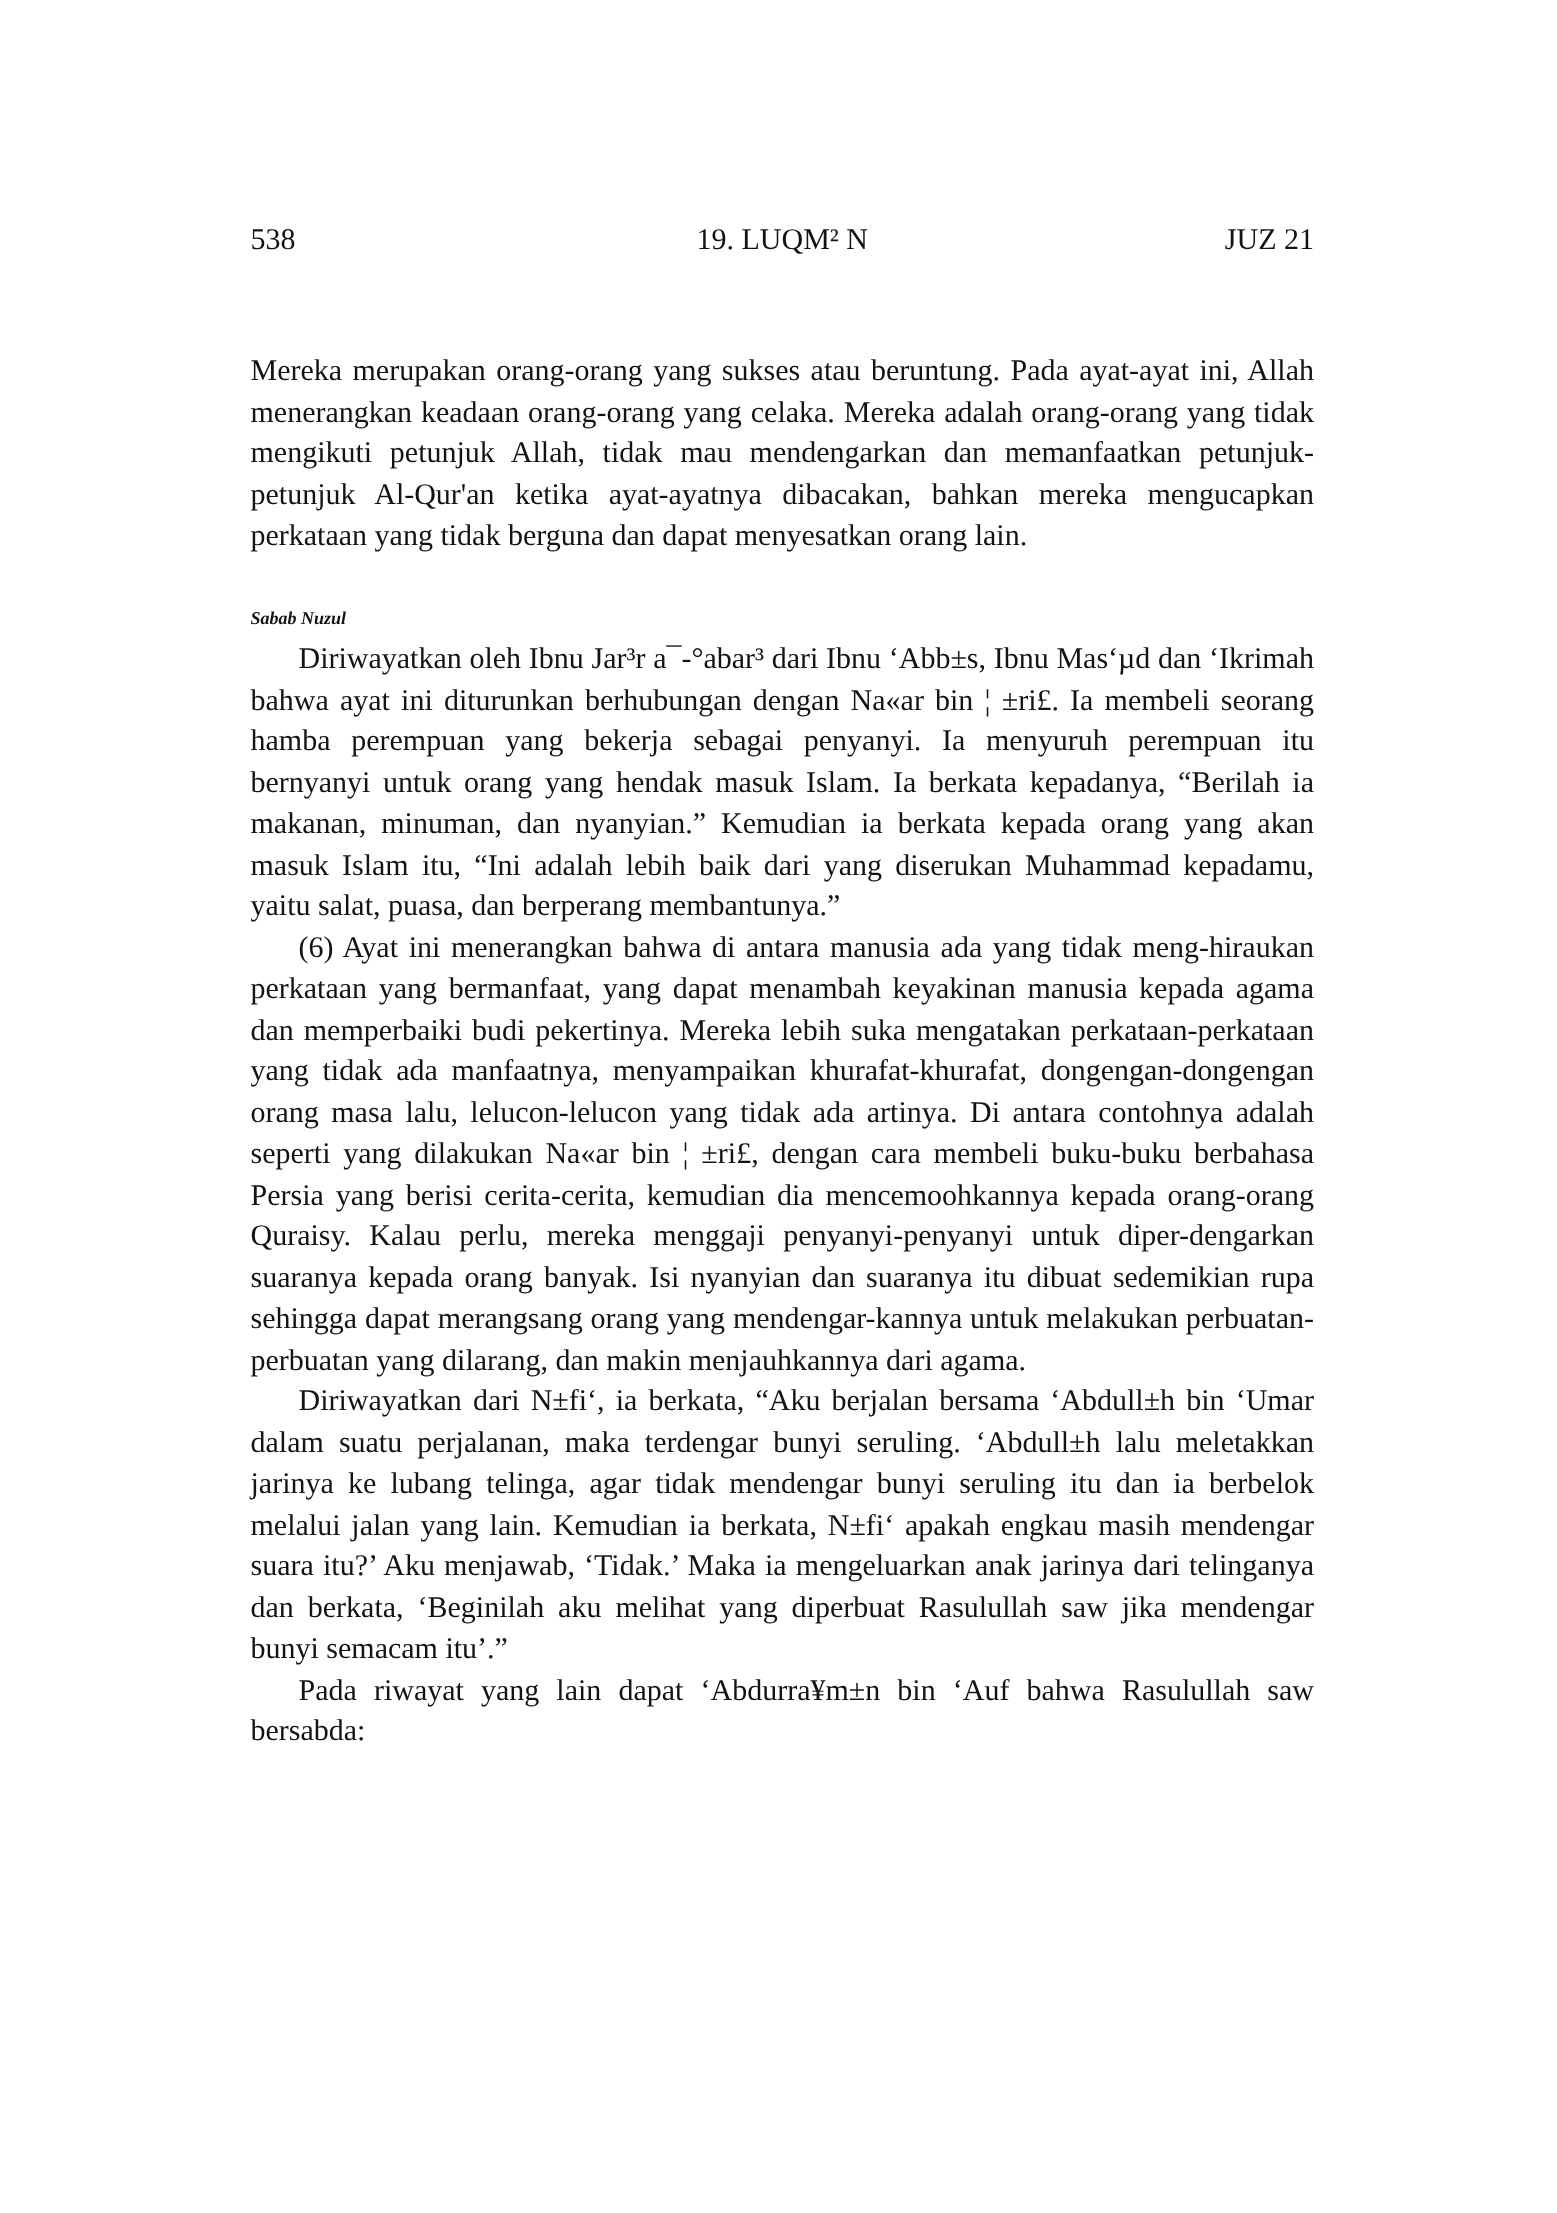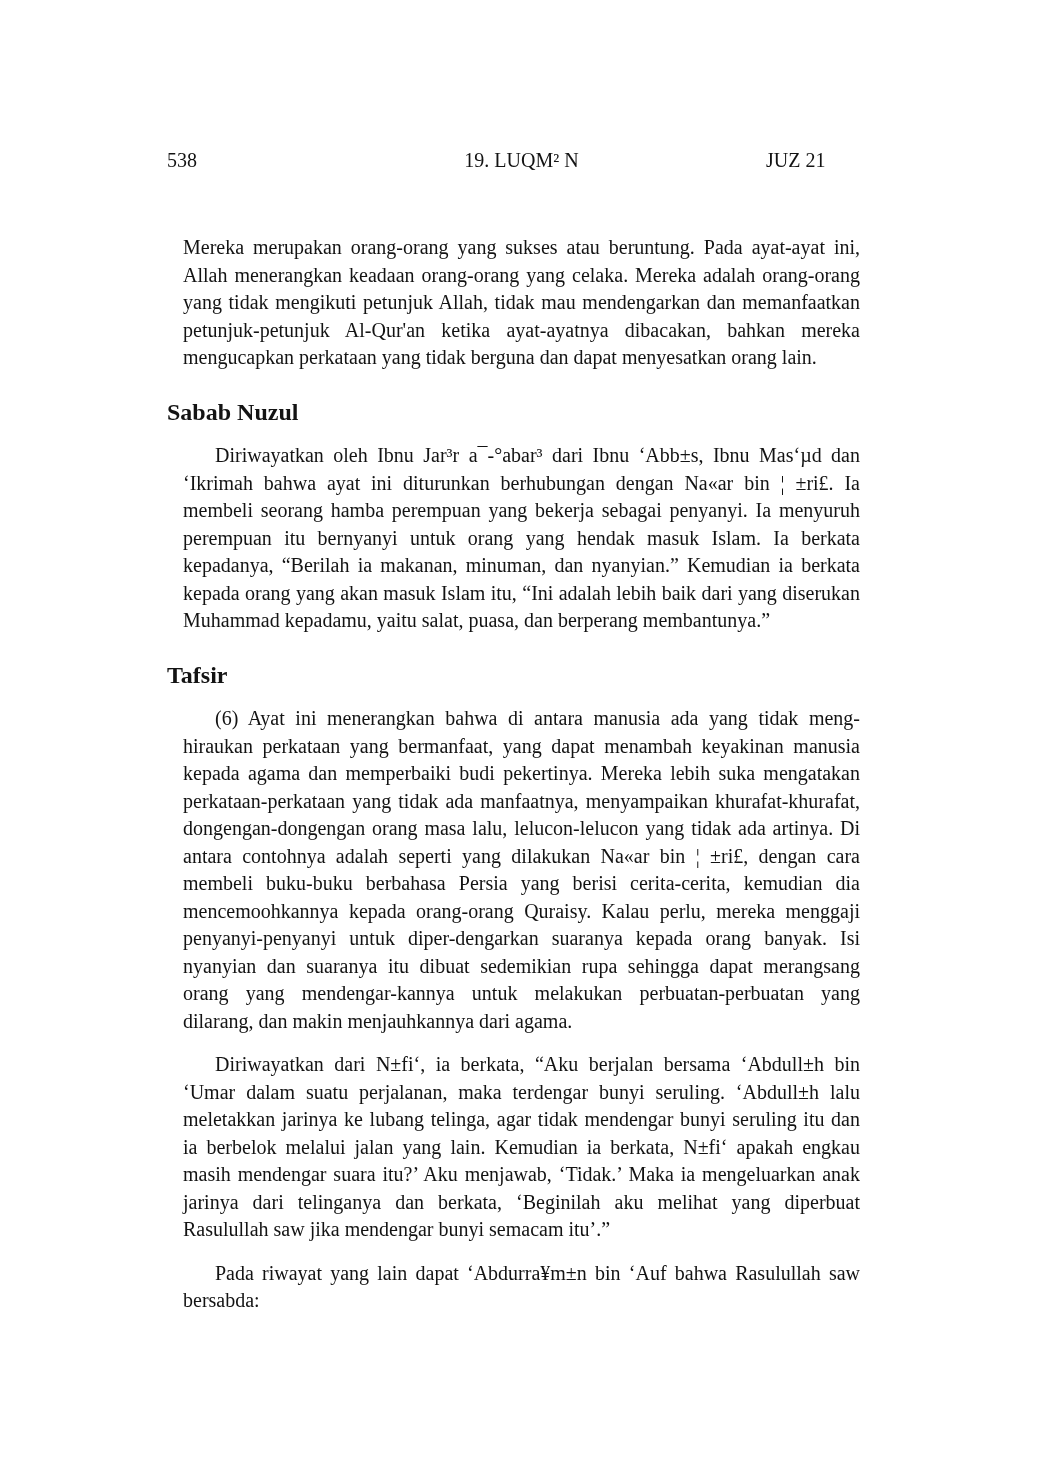--- a/index.html
+++ b/index.html
@@ -29,39 +29,40 @@
   }
   .page-header .center {
     flex: 1;
     text-align: center;
   }
   .page-header .left,
   .page-header .right {
     width: 110px;
   }
   .page-header .right {
-    text-align: left;
+    text-align: right;
   }
   .page-body {
     font-size: 20px;
     line-height: 27.5px;
     text-align: justify;
   }
   .para {
-    margin: 16px;
+    margin: 0;
   }
   .para.indent {
     text-indent: 32px;
   }
   .section-heading {
-    font-size: 24px;
+    font-size: 12px;
     line-height: 27.5px;
     font-weight: bold;
     margin: 27px 0 0 0;
     text-align: left;
+    font-style: italic;
   }
 </style>
 </head>
 <body>
 
 <div class="page">
 
   <header class="page-header">
     <span class="left">538</span>
     <span class="center">19. LUQM² N</span>
@@ -69,21 +70,20 @@
   </header>
 
   <main class="page-body">
 
     <p class="para">Mereka merupakan orang-orang yang sukses atau beruntung. Pada ayat-ayat ini, Allah menerangkan keadaan orang-orang yang celaka. Mereka adalah orang-orang yang tidak mengikuti petunjuk Allah, tidak mau mendengarkan dan memanfaatkan petunjuk-petunjuk Al-Qur'an ketika ayat-ayatnya dibacakan, bahkan mereka mengucapkan perkataan yang tidak berguna dan dapat menyesatkan orang lain.</p>
 
     <h2 class="section-heading">Sabab Nuzul</h2>
 
     <p class="para indent">Diriwayatkan oleh Ibnu Jar³r a¯-°abar³ dari Ibnu ‘Abb±s, Ibnu Mas‘µd dan ‘Ikrimah bahwa ayat ini diturunkan berhubungan dengan Na«ar bin ¦ ±ri£. Ia membeli seorang hamba perempuan yang bekerja sebagai penyanyi. Ia menyuruh perempuan itu bernyanyi untuk orang yang hendak masuk Islam. Ia berkata kepadanya, “Berilah ia makanan, minuman, dan nyanyian.” Kemudian ia berkata kepada orang yang akan masuk Islam itu, “Ini adalah lebih baik dari yang diserukan Muhammad kepadamu, yaitu salat, puasa, dan berperang membantunya.”</p>
 
-    <h2 class="section-heading">Tafsir</h2>
 
     <p class="para indent">(6) Ayat ini menerangkan bahwa di antara manusia ada yang tidak meng-hiraukan perkataan yang bermanfaat, yang dapat menambah keyakinan manusia kepada agama dan memperbaiki budi pekertinya. Mereka lebih suka mengatakan perkataan-perkataan yang tidak ada manfaatnya, menyampaikan khurafat-khurafat, dongengan-dongengan orang masa lalu, lelucon-lelucon yang tidak ada artinya. Di antara contohnya adalah seperti yang dilakukan Na«ar bin ¦ ±ri£, dengan cara membeli buku-buku berbahasa Persia yang berisi cerita-cerita, kemudian dia mencemoohkannya kepada orang-orang Quraisy. Kalau perlu, mereka menggaji penyanyi-penyanyi untuk diper-dengarkan suaranya kepada orang banyak. Isi nyanyian dan suaranya itu dibuat sedemikian rupa sehingga dapat merangsang orang yang mendengar-kannya untuk melakukan perbuatan-perbuatan yang dilarang, dan makin menjauhkannya dari agama.</p>
 
     <p class="para indent">Diriwayatkan dari N±fi‘, ia berkata, “Aku berjalan bersama ‘Abdull±h bin ‘Umar dalam suatu perjalanan, maka terdengar bunyi seruling. ‘Abdull±h lalu meletakkan jarinya ke lubang telinga, agar tidak mendengar bunyi seruling itu dan ia berbelok melalui jalan yang lain. Kemudian ia berkata, N±fi‘ apakah engkau masih mendengar suara itu?’ Aku menjawab, ‘Tidak.’ Maka ia mengeluarkan anak jarinya dari telinganya dan berkata, ‘Beginilah aku melihat yang diperbuat Rasulullah saw jika mendengar bunyi semacam itu’.”</p>
 
     <p class="para indent">Pada riwayat yang lain dapat ‘Abdurra¥m±n bin ‘Auf bahwa Rasulullah saw bersabda:</p>
 
   </main>
 
 </div>

